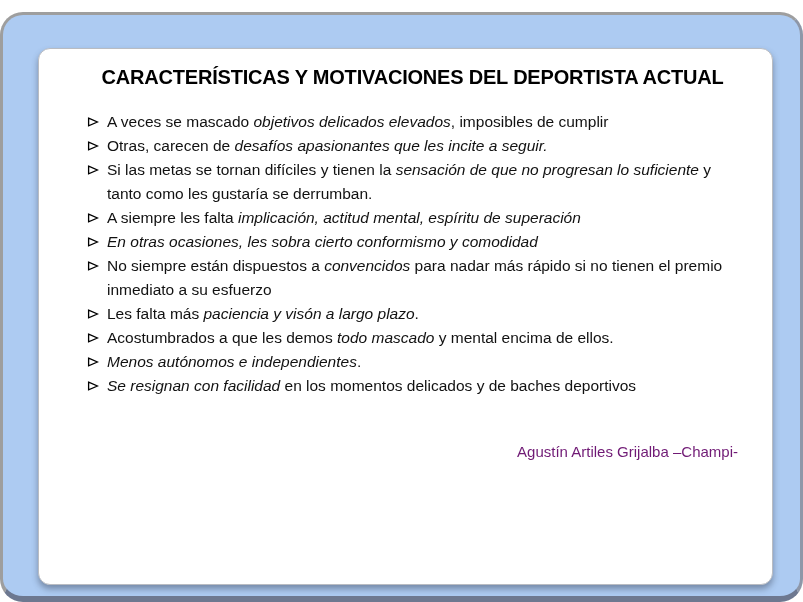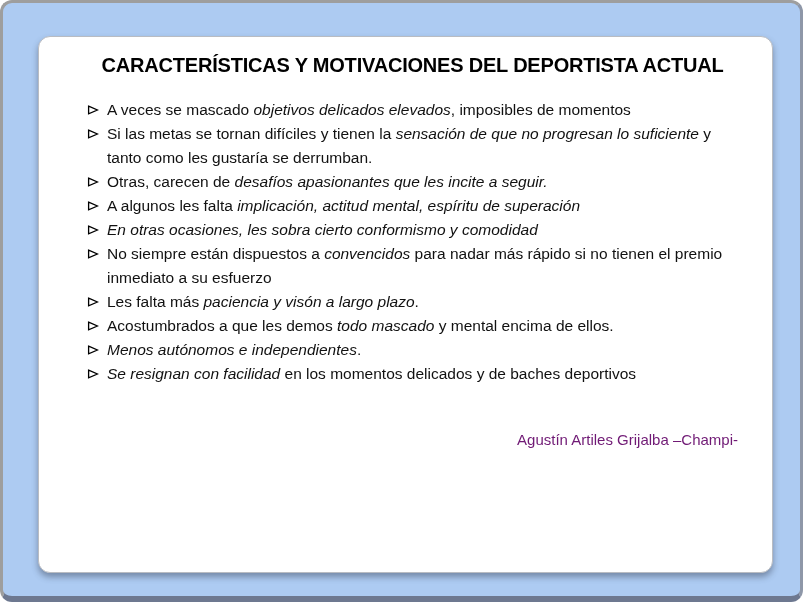--- a/index.html
+++ b/index.html
@@ -12,25 +12,26 @@
     background: #ffffff;
     overflow: hidden;
     font-family: "Liberation Sans", "DejaVu Sans", sans-serif;
     color: var(--text, #111);
   }
 
   
   .window {
     position: absolute;
     inset: 0;
-    border-radius: 12px;
+    border-radius: 23px;
     background: var(--bg, #adcbf2);
     border: 3px solid var(--frame, #9e9e9e);
     border-bottom: 6px solid var(--frame-bottom, #6d7890);
     border-right-color: #8e97a8;
+    margin-top: 12px;
   }
 
   
   .slide {
     position: absolute;
     left: 35px;
     top: 33px;
     width: 735px;
     height: 537px;
     background: var(--slide-bg, #ffffff);
@@ -89,45 +90,45 @@
   <div class="window">
     <div class="slide">
       <h1 class="title">CARACTERÍSTICAS Y MOTIVACIONES DEL DEPORTISTA ACTUAL</h1>
       <ul class="bullets">
           <li class="bullet">
     <span class="marker">
       <svg width="12" height="12" viewBox="0 0 12 12" aria-hidden="true">
         <path d="M1.6 2.2 L10.4 6 L1.6 9.8 Z" fill="#ffffff" stroke="#000000" stroke-width="1.3" stroke-linejoin="miter"></path>
       </svg>
     </span>
-    <span class="runs"><span>A veces se mascado </span><em>objetivos delicados elevados</em><span>, imposibles de momentos</span></span>
+    <span class="runs"><span>A veces se mascado </span><em>objetivos delicados elevados</em><span>, imposibles de cumplir</span></span>
+  </li>
+          <li class="bullet">
+    <span class="marker">
+      <svg width="12" height="12" viewBox="0 0 12 12" aria-hidden="true">
+        <path d="M1.6 2.2 L10.4 6 L1.6 9.8 Z" fill="#ffffff" stroke="#000000" stroke-width="1.3" stroke-linejoin="miter"></path>
+      </svg>
+    </span>
+    <span class="runs"><span>Otras, carecen de </span><em>desafíos apasionantes que les incite a seguir.</em></span>
   </li>
           <li class="bullet">
     <span class="marker">
       <svg width="12" height="12" viewBox="0 0 12 12" aria-hidden="true">
         <path d="M1.6 2.2 L10.4 6 L1.6 9.8 Z" fill="#ffffff" stroke="#000000" stroke-width="1.3" stroke-linejoin="miter"></path>
       </svg>
     </span>
     <span class="runs"><span>Si las metas se tornan difíciles y tienen la </span><em>sensación de que no progresan lo suficiente</em><span> y tanto como les gustaría se derrumban.</span></span>
   </li>
           <li class="bullet">
     <span class="marker">
       <svg width="12" height="12" viewBox="0 0 12 12" aria-hidden="true">
         <path d="M1.6 2.2 L10.4 6 L1.6 9.8 Z" fill="#ffffff" stroke="#000000" stroke-width="1.3" stroke-linejoin="miter"></path>
       </svg>
     </span>
-    <span class="runs"><span>Otras, carecen de </span><em>desafíos apasionantes que les incite a seguir.</em></span>
-  </li>
-          <li class="bullet">
-    <span class="marker">
-      <svg width="12" height="12" viewBox="0 0 12 12" aria-hidden="true">
-        <path d="M1.6 2.2 L10.4 6 L1.6 9.8 Z" fill="#ffffff" stroke="#000000" stroke-width="1.3" stroke-linejoin="miter"></path>
-      </svg>
-    </span>
-    <span class="runs"><span>A algunos les falta </span><em>implicación, actitud mental, espíritu de superación</em></span>
+    <span class="runs"><span>A siempre les falta </span><em>implicación, actitud mental, espíritu de superación</em></span>
   </li>
           <li class="bullet">
     <span class="marker">
       <svg width="12" height="12" viewBox="0 0 12 12" aria-hidden="true">
         <path d="M1.6 2.2 L10.4 6 L1.6 9.8 Z" fill="#ffffff" stroke="#000000" stroke-width="1.3" stroke-linejoin="miter"></path>
       </svg>
     </span>
     <span class="runs"><em>En otras ocasiones, les sobra cierto conformismo y comodidad</em></span>
   </li>
           <li class="bullet">

